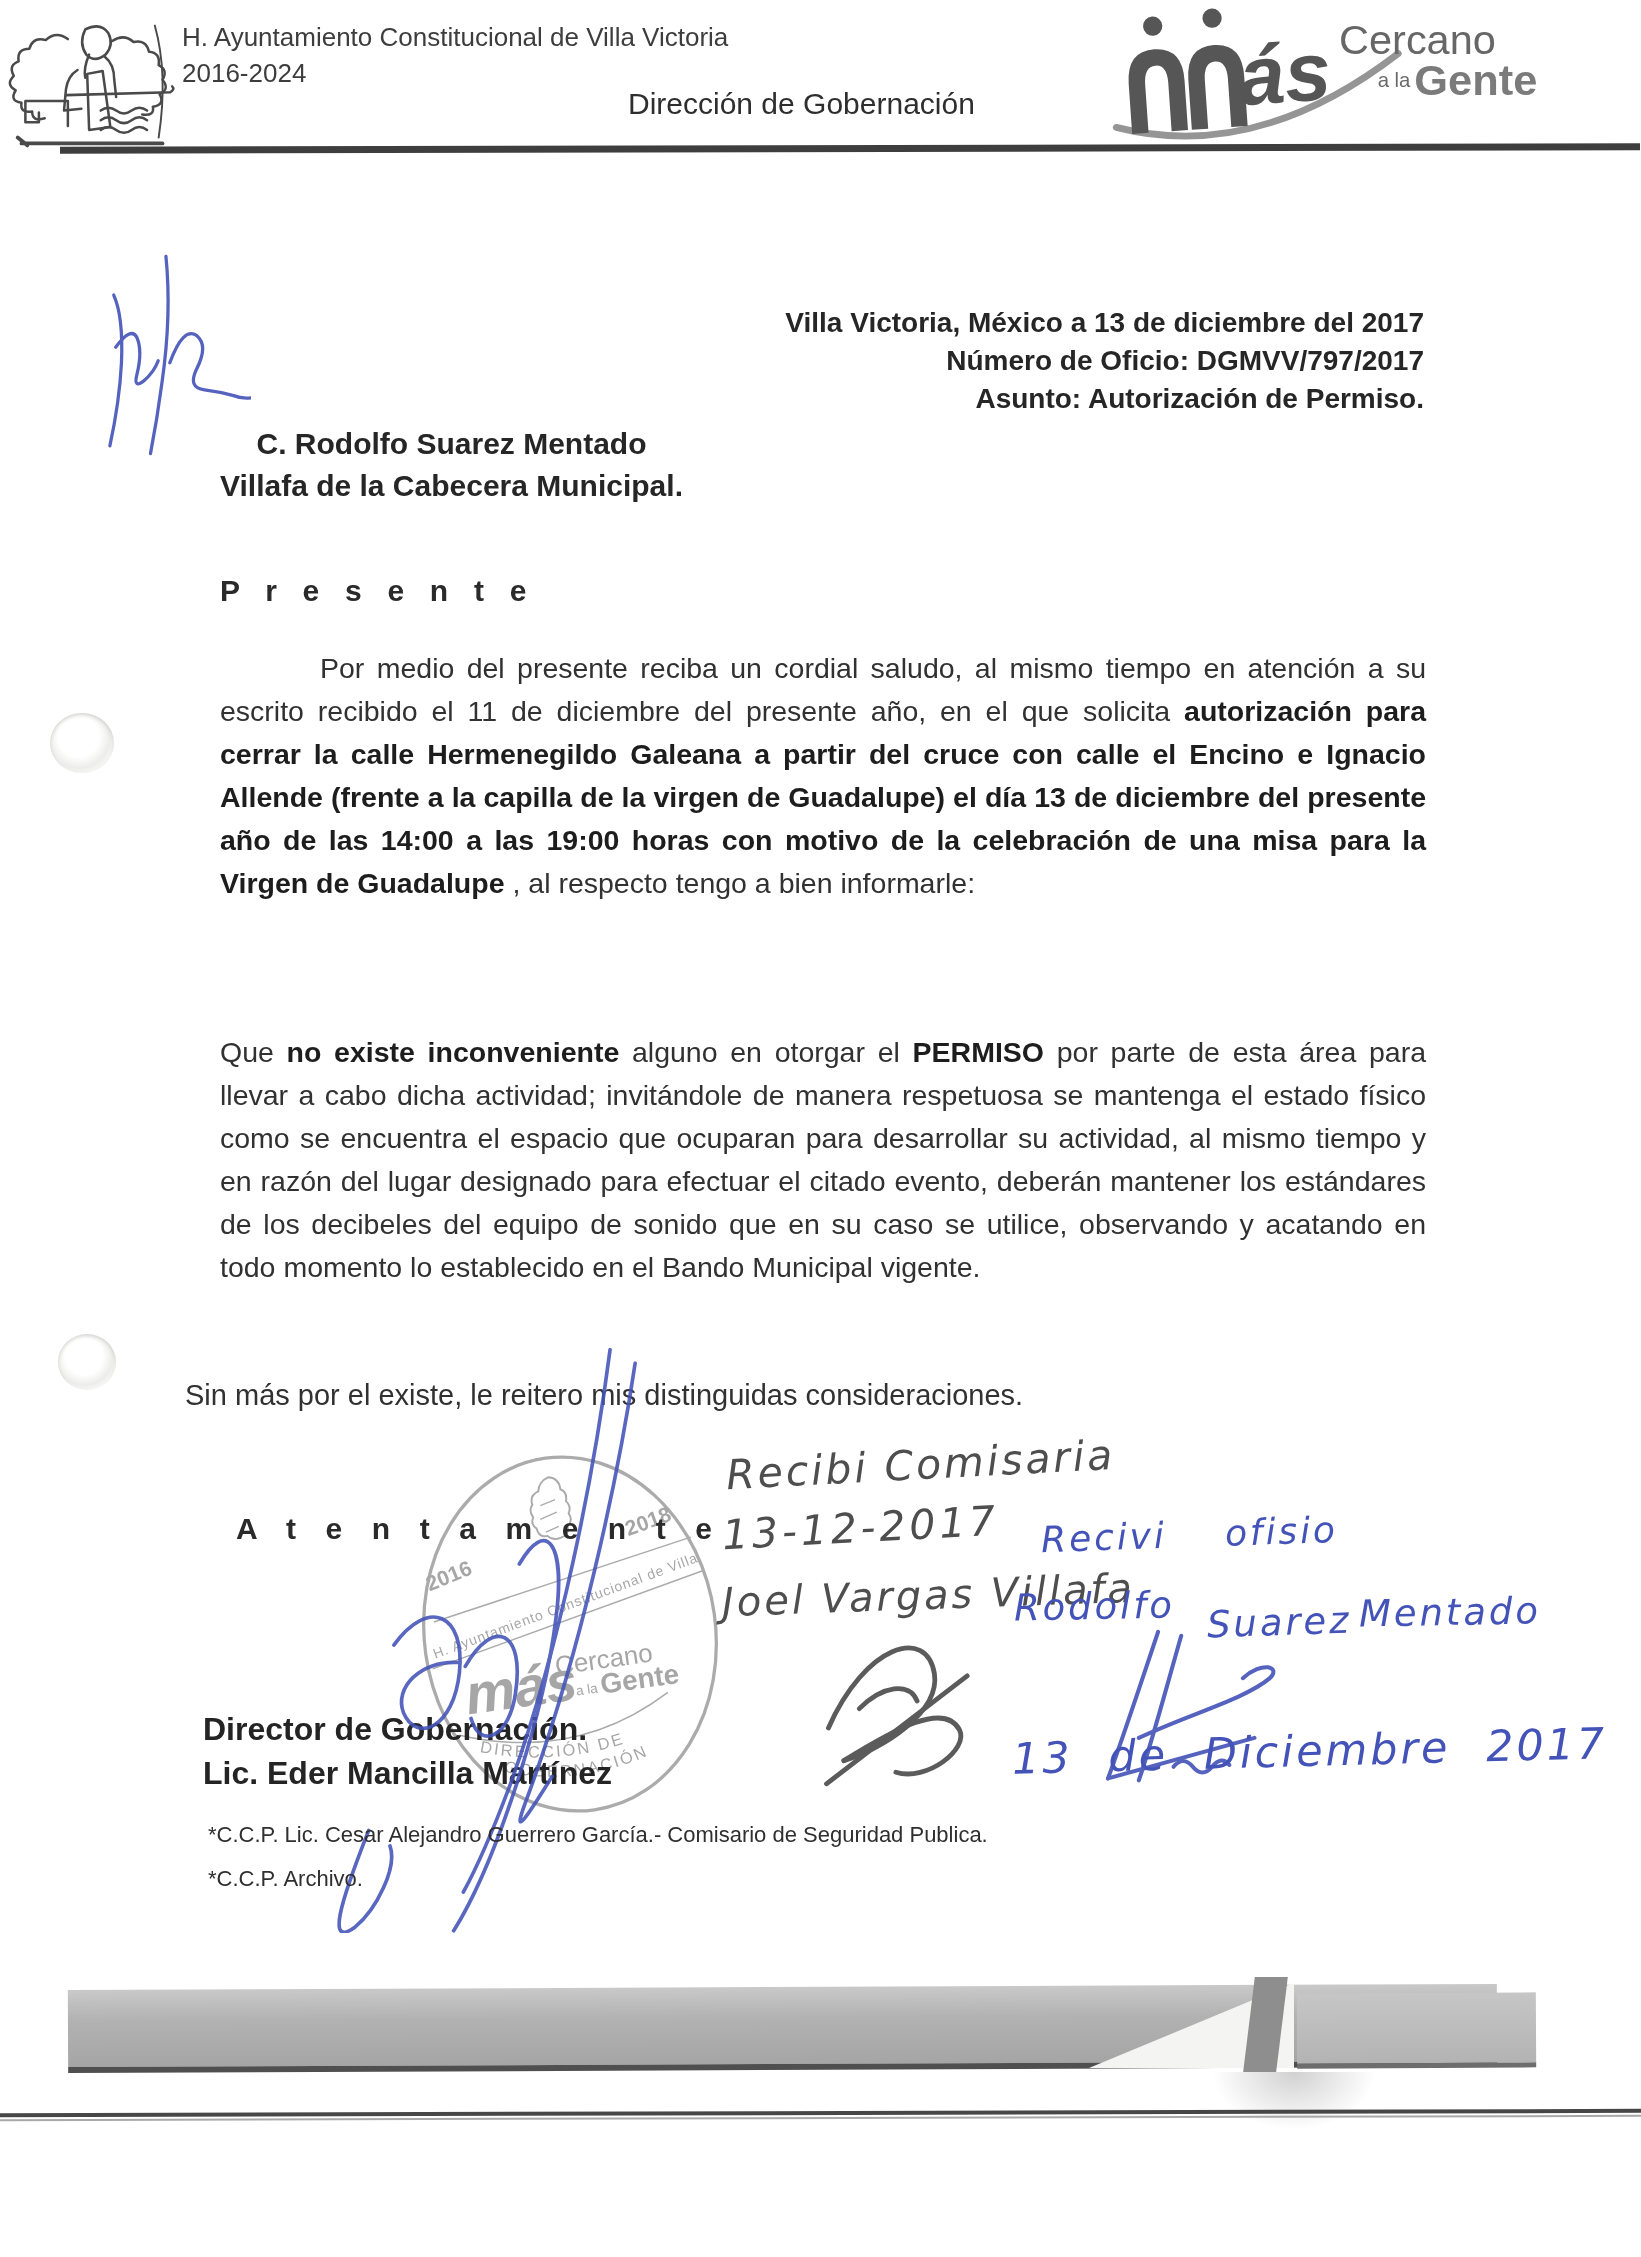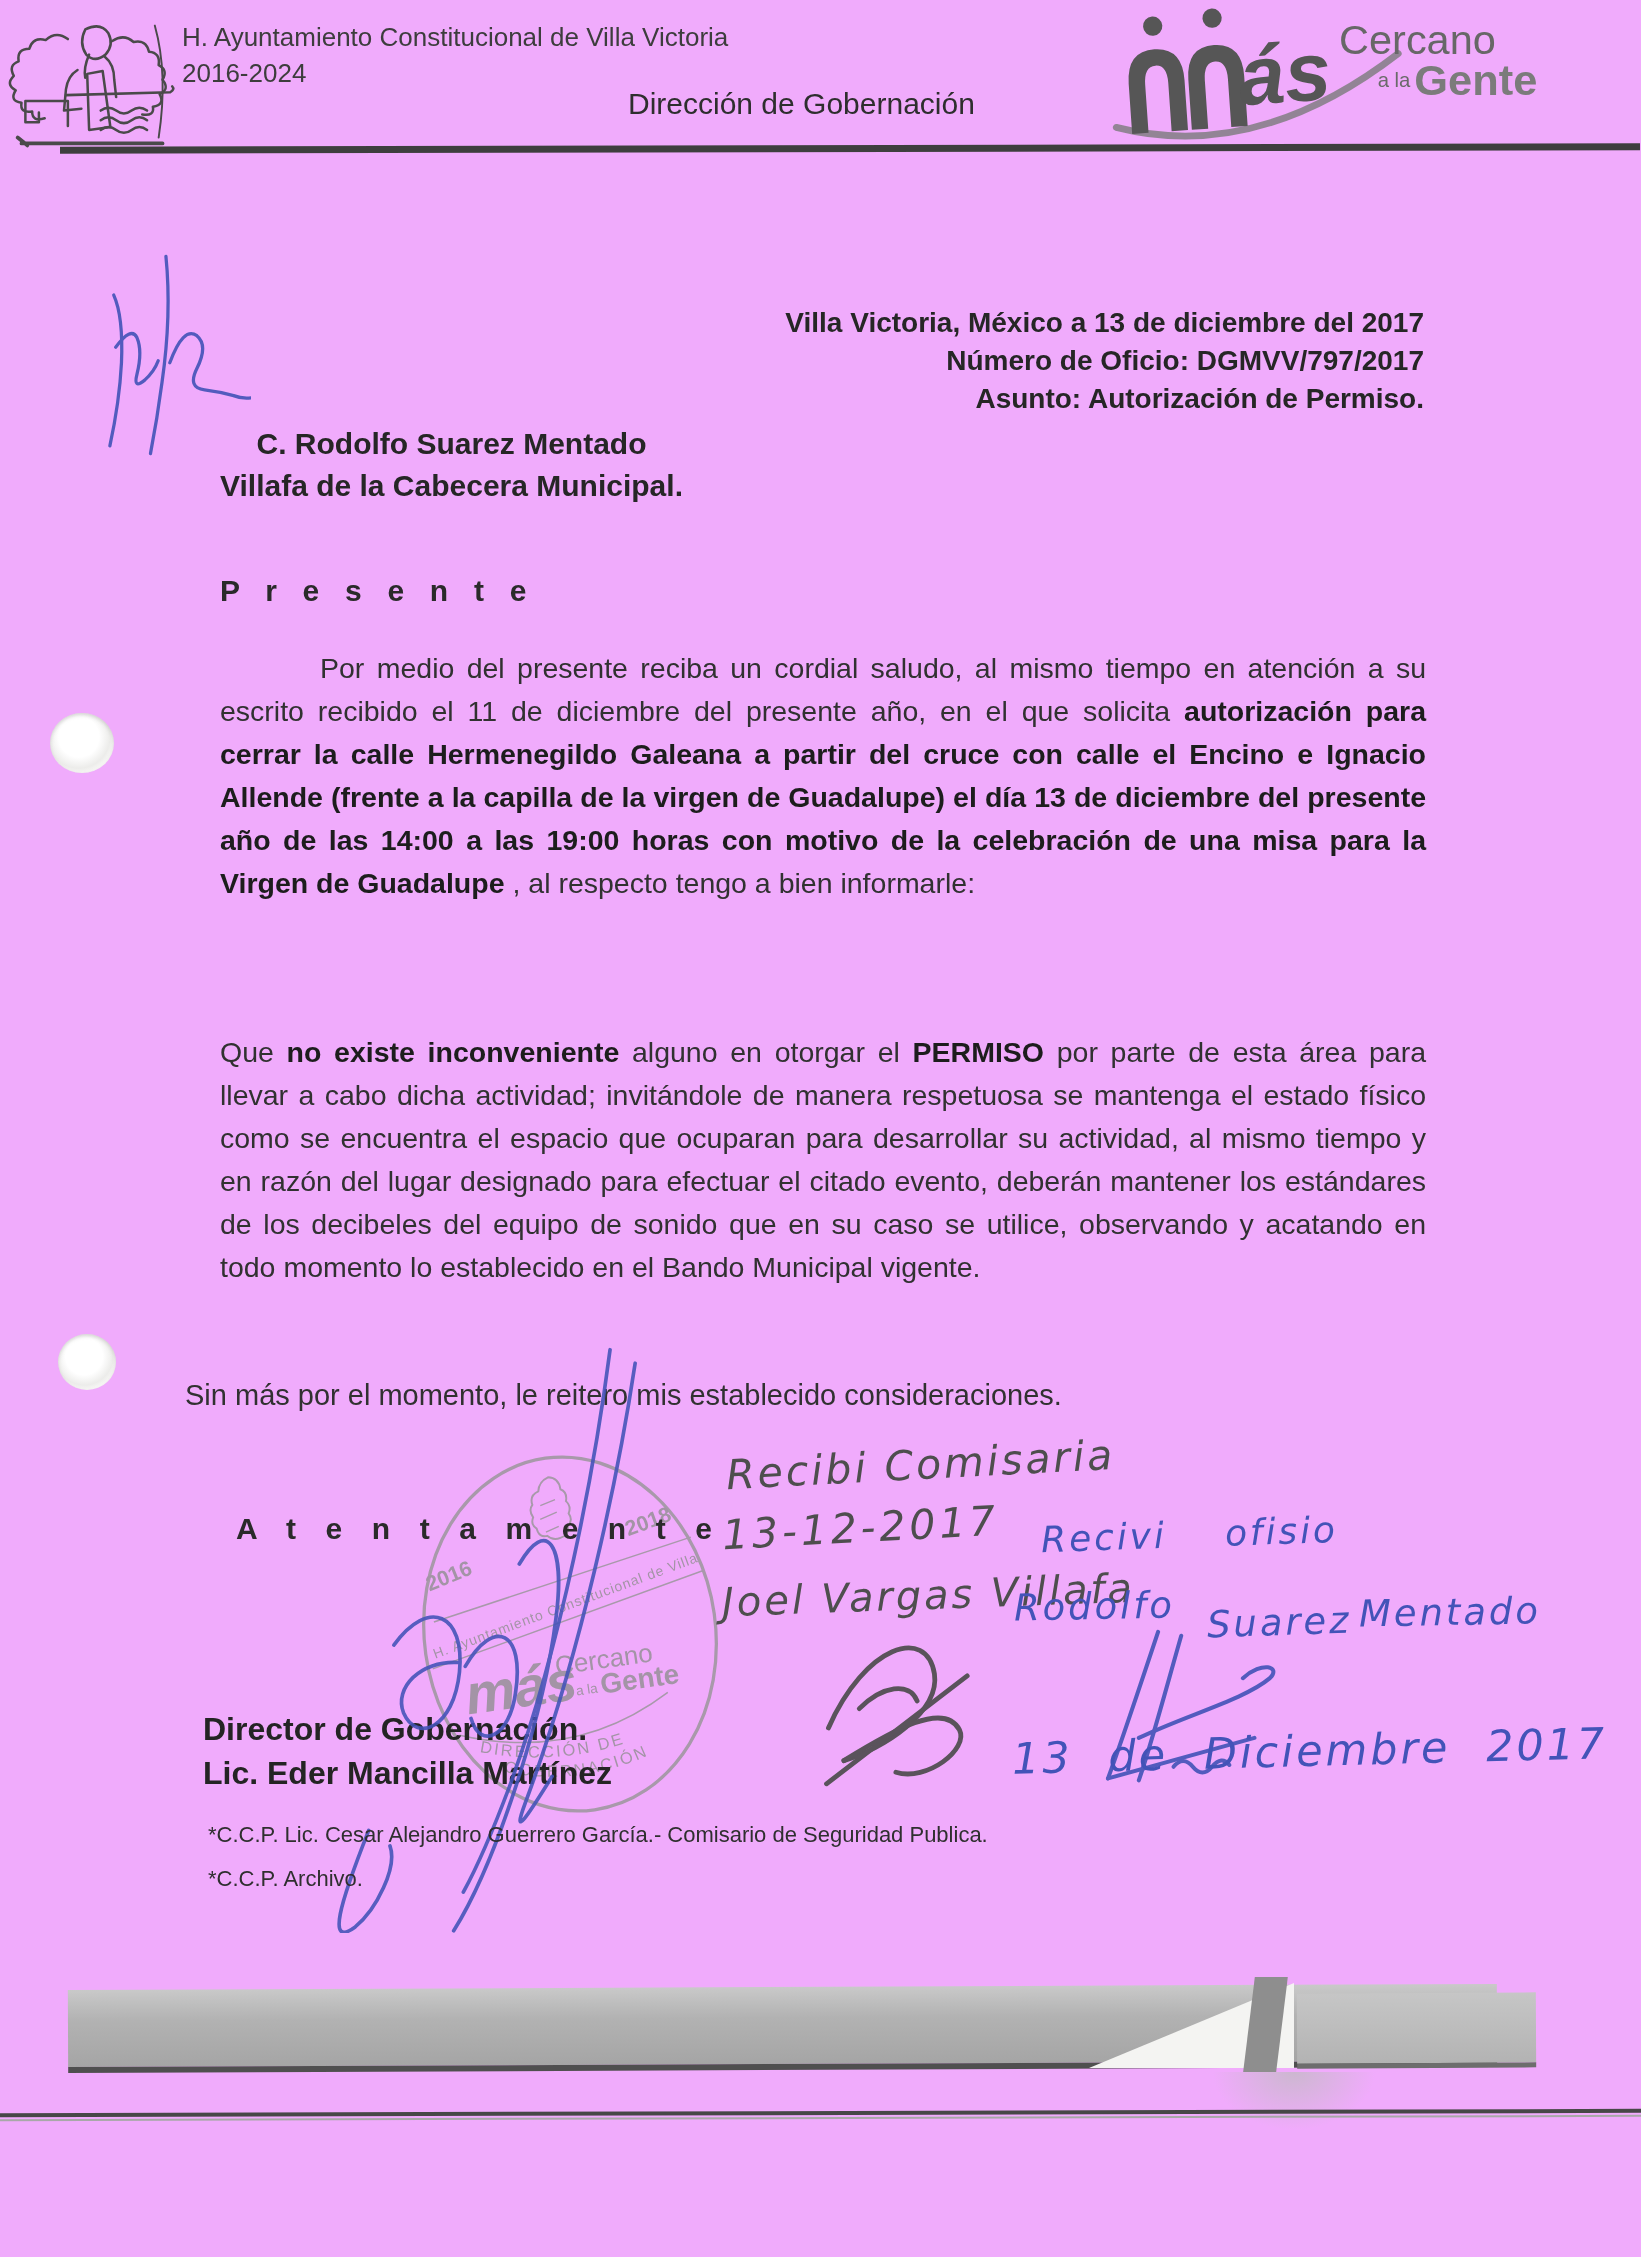--- a/index.html
+++ b/index.html
@@ -1,16 +1,16 @@
 <!DOCTYPE html>
 <html><head>
 <meta charset="utf-8">
 <style>
   html,body{margin:0;padding:0;background:#e9e9e9;}
-  .page{position:relative;width:1641px;height:2257px;background:#f0abfc;margin:0 auto;overflow:hidden;
+  .page{position:relative;width:1641px;height:2257px;background:#ffffff;margin:0 auto;overflow:hidden;
         font-family:"Liberation Sans",sans-serif;color:#363636;}
   .abs{position:absolute;}
   .b{font-weight:700;color:#222;}
   
   .org{font-size:26px;color:#3d3d3d;line-height:36px;}
   .dept{font-size:30px;color:#2e2e2e;}
   .hrule{height:6.8px;background:#3e3e3e;transform:rotate(-0.12deg);}
   .slogan{width:100%;text-align:center;font-style:italic;font-size:25px;color:#333;}
   
   .meta{text-align:right;font-weight:700;font-size:28px;line-height:38px;color:#262626;}
@@ -128,21 +128,21 @@
 
   <div class="abs presente" style="left:220px;top:574px;">P r e s e n t e</div>
 
   <div class="abs hole" style="left:50px;top:713px;width:64px;height:60px;"></div>
   <div class="abs hole" style="left:58px;top:1334px;width:58px;height:56px;"></div>
 
   <div class="abs para indent" style="left:220px;top:647px;"><span>Por medio del presente reciba un cordial saludo, al mismo tiempo en atención a su escrito recibido el 11 de diciembre del presente año, en el que solicita </span><span class="b">autorización para cerrar la calle Hermenegildo Galeana a partir del cruce con calle el Encino e Ignacio Allende (frente a la capilla de la virgen de Guadalupe) el día 13 de diciembre del presente año de las 14:00 a las 19:00 horas con motivo de la celebración de una misa para la Virgen de Guadalupe</span><span> , al respecto tengo a bien informarle:</span></div>
 
   <div class="abs para" style="left:220px;top:1031px;"><span>Que </span><span class="b">no existe inconveniente</span><span> alguno en otorgar el </span><span class="b">PERMISO</span><span> por parte de esta  área para llevar a cabo dicha actividad; invitándole de manera respetuosa se mantenga  el estado físico como se encuentra el espacio que ocuparan para desarrollar su actividad, al mismo tiempo y en razón del lugar designado para efectuar el citado evento, deberán mantener los estándares de los decibeles del equipo de sonido que en su caso se utilice, observando y acatando en todo momento lo establecido en el Bando Municipal vigente.</span></div>
 
-  <div class="abs closing" style="left:185px;top:1379px;">Sin más por el momento, le reitero mis establecido consideraciones.</div>
+  <div class="abs closing" style="left:185px;top:1379px;">Sin más por el existe, le reitero mis distinguidas consideraciones.</div>
 
   <svg class="abs" style="left:404px;top:1443px;transform:rotate(-8deg);opacity:.78;" width="332" height="382" viewBox="0 0 344 396">
     <defs>
       <path id="arcBand" d="M30,204 L316,142"></path>
       <path id="arcDep1" d="M62,306 Q172,344 288,296"></path>
       <path id="arcDep2" d="M84,330 Q176,362 266,322"></path>
     </defs>
     <g stroke="#949494" fill="none">
       <ellipse cx="172" cy="198" rx="151" ry="184" stroke-width="3.4"></ellipse>
       <path d="M26,214 L318,152" stroke-width="1.6"></path>

